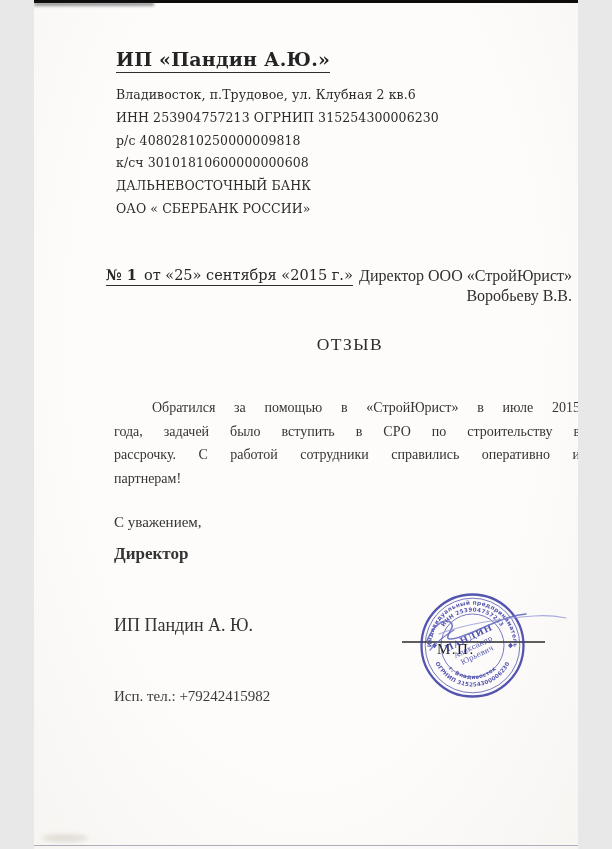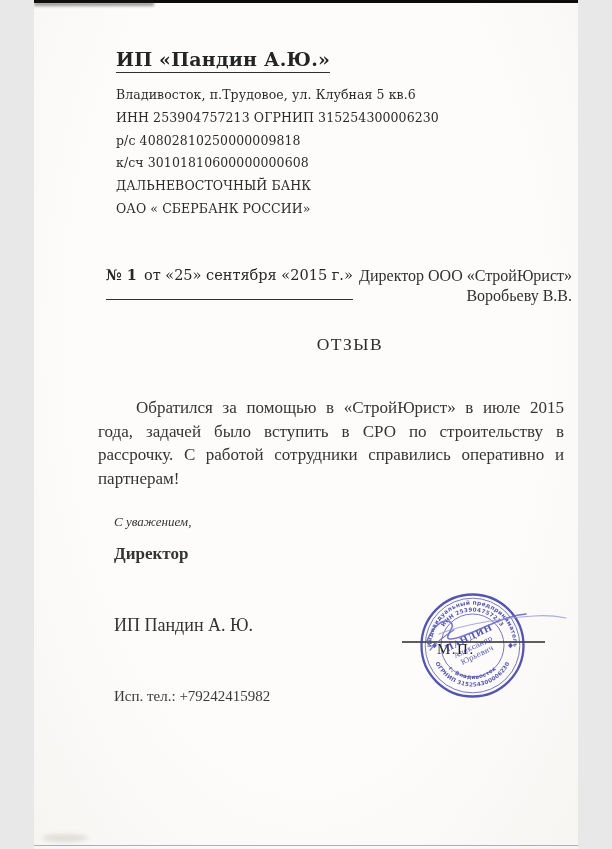--- a/index.html
+++ b/index.html
@@ -23,35 +23,35 @@
   .lh-title{
     font-size:19px;font-weight:600;color:#242424;letter-spacing:.2px;
     display:inline-block;border-bottom:1.6px solid #2e2e2e;padding-bottom:2px;margin-bottom:11px;
   }
   .lh-line{font-size:12.5px;font-weight:500;color:#2b2b2b;line-height:22.8px;letter-spacing:.1px;}
 
   
   .ref-row{position:absolute;left:72px;top:266px;width:466px;display:flex;justify-content:space-between;align-items:flex-start;}
   .ref-left{
     font-family:"DejaVu Serif", serif;font-size:14.5px;color:#272727;
-    border-bottom:1.2px solid #2e2e2e;padding-bottom:16px;white-space:nowrap;
+    border-bottom:1.2px solid #2e2e2e;padding-bottom:2px;white-space:nowrap;
   }
   .ref-num{font-weight:700;margin-right:7px;}
   .addressee{text-align:right;font-size:16px;color:#2f2f2f;line-height:19.5px;}
 
   
   .doc-title{position:absolute;left:0;top:334px;width:632px;text-align:center;
     font-size:17.5px;color:#2d2d2d;letter-spacing:1.5px;}
 
   
-  .body-par{position:absolute;left:64px;top:396px;width:466px;font-size:17px;line-height:23.5px;color:#343434;}
+  .body-par{position:absolute;left:80px;top:396px;width:466px;font-size:14px;line-height:23.5px;color:#343434;}
   .par-line{text-align:justify;text-align-last:justify;}
   .par-line.first{text-indent:38px;}
   .par-line.last{text-align:left;text-align-last:left;}
-  .closing{position:absolute;left:80px;top:514px;font-size:13px;color:#343434;font-style:italic;}
+  .closing{position:absolute;left:80px;top:514px;font-size:15px;color:#343434;}
   .role{position:absolute;left:80px;top:544px;font-size:17px;color:#343434;font-weight:bold;}
   .signatory{position:absolute;left:80px;top:615px;font-size:18px;color:#333;}
   .phone{position:absolute;left:80px;top:688px;font-size:15px;color:#3a3a3a;}
 
   
   .sig-line{position:absolute;left:368px;top:641px;width:143px;height:1.5px;background:#424242;opacity:.85;z-index:1;}
   .mp{position:absolute;left:403px;top:641px;font-size:15px;letter-spacing:1.5px;color:#1d1d1d;z-index:2;text-align:right;}
   .stamp-svg{position:absolute;left:363px;top:570px;width:151px;height:151px;opacity:.88;z-index:3;}
   .sign-svg{position:absolute;left:355px;top:580px;width:190px;height:90px;z-index:4;}
 </style>
@@ -61,21 +61,21 @@
 <div class="page">
 
   <div class="edge-top"></div>
   <div class="edge-top-smear"></div>
   <div class="edge-bottom"></div>
   <div class="edge-right"></div>
   <div class="smudge"></div>
 
   <div class="letterhead">
     <div class="lh-title">ИП «Пандин А.Ю.»</div>
-    <div class="lh-line">Владивосток, п.Трудовое, ул. Клубная 5 кв.6</div>
+    <div class="lh-line">Владивосток, п.Трудовое, ул. Клубная 2 кв.6</div>
     <div class="lh-line">ИНН 253904757213 ОГРНИП 315254300006230</div>
     <div class="lh-line">р/с 40802810250000009818</div>
     <div class="lh-line">к/сч 30101810600000000608</div>
     <div class="lh-line">ДАЛЬНЕВОСТОЧНЫЙ БАНК</div>
     <div class="lh-line">ОАО « СБЕРБАНК РОССИИ»</div>
   </div>
 
   <div class="ref-row">
     <div class="ref-left">
       <span class="ref-num">№ 1</span><span>от «25» сентября «2015 г.»</span>

